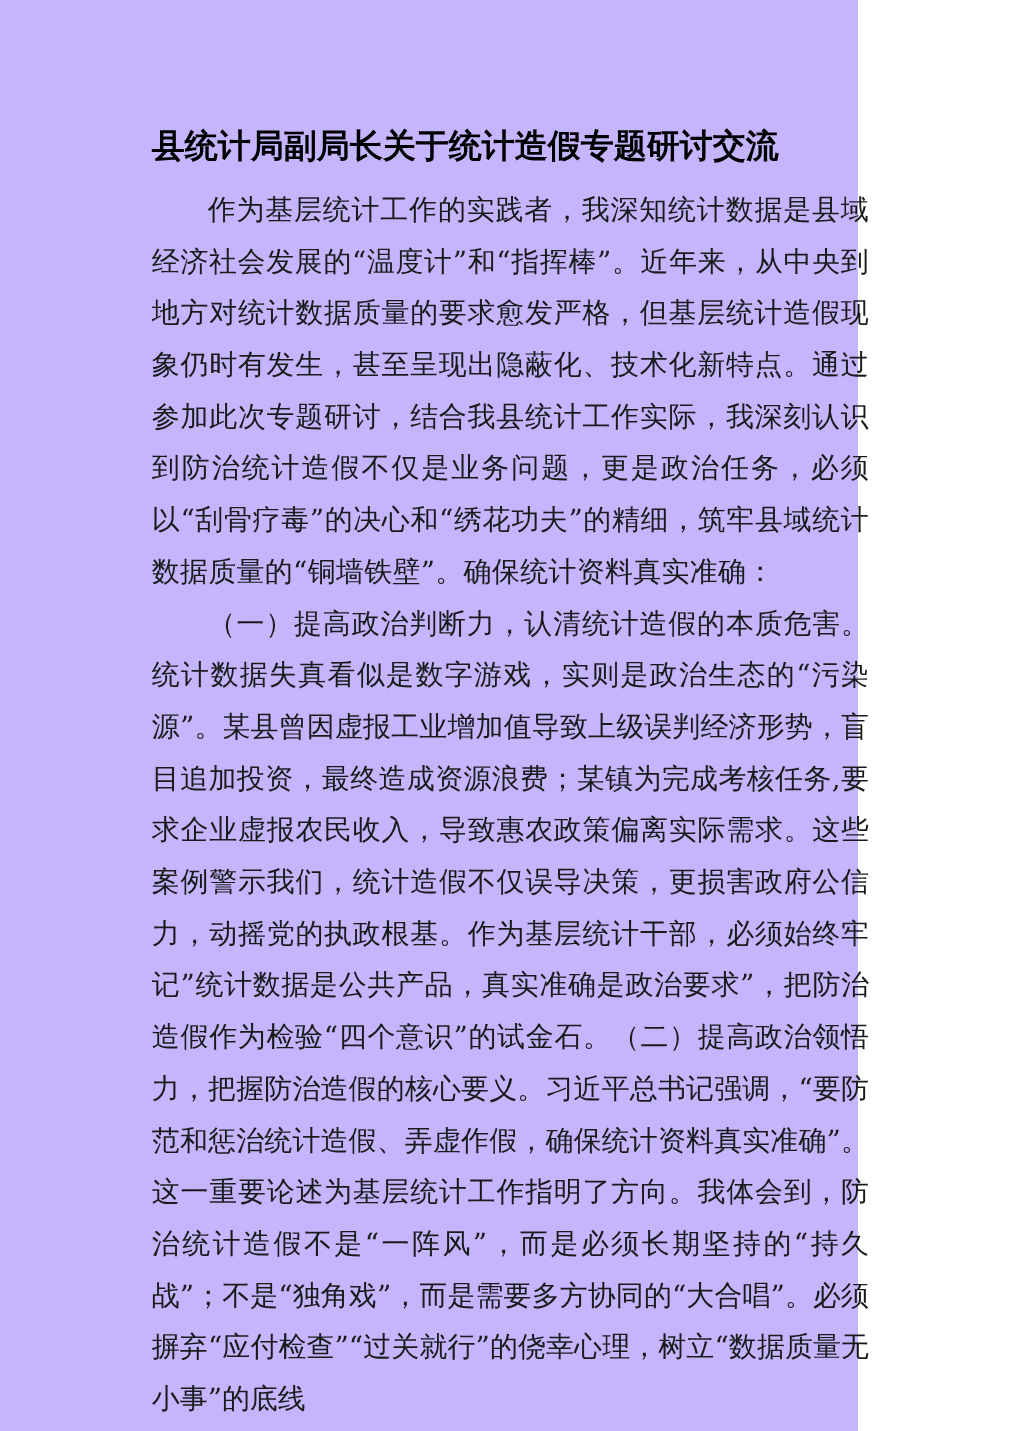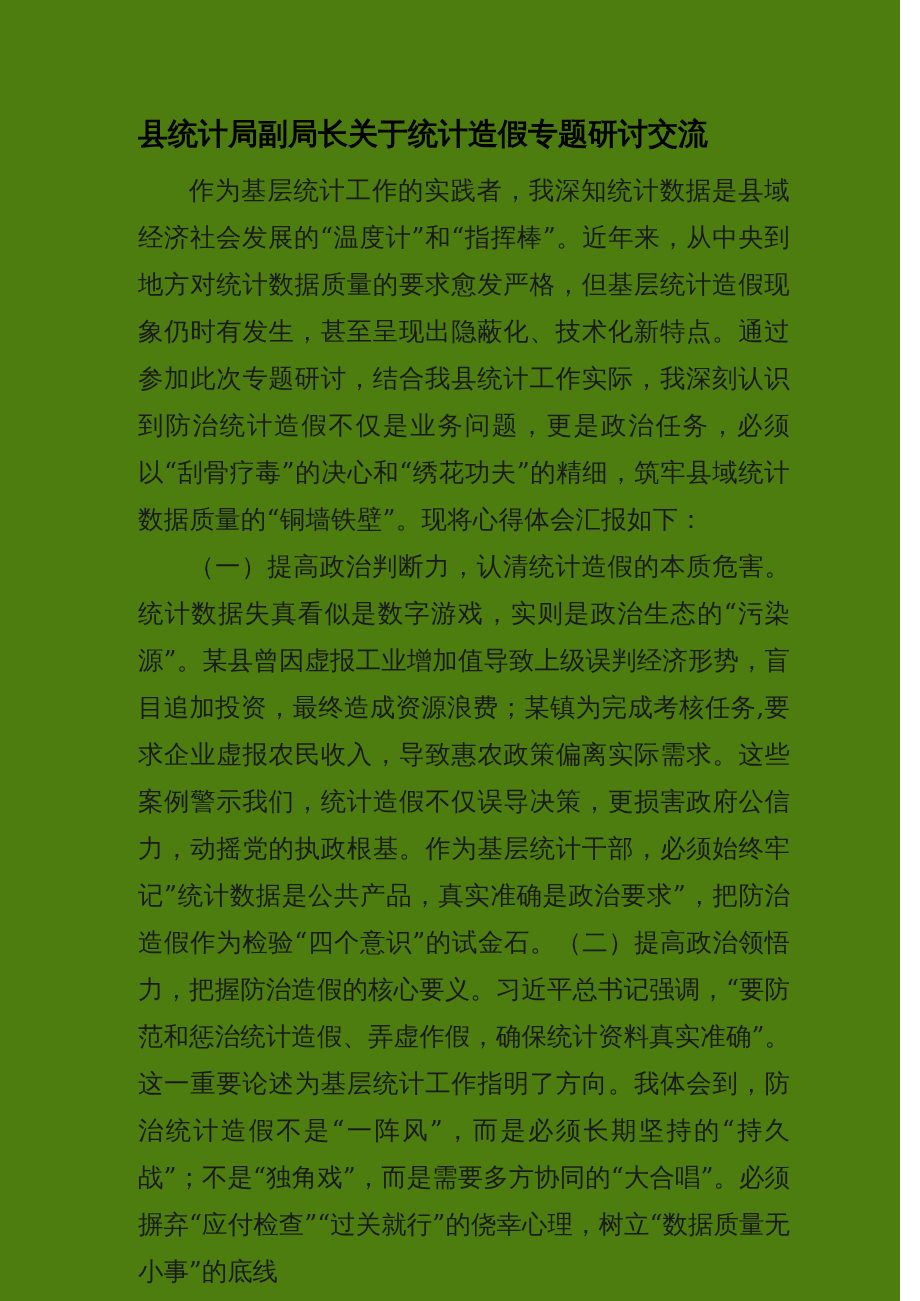--- a/index.html
+++ b/index.html
@@ -9,23 +9,23 @@
   }
   body {
     width: 920px;
     height: 1301px;
     overflow: hidden;
     font-family: "DejaVu Sans", sans-serif;
   }
 
   .page {
     position: relative;
-    width: 900px;
+    width: 780px;
     height: 1301px;
-    background: #4d7c0f;
+    background: #c4b5fd;
     box-sizing: border-box;
     padding: 0;
   }
 
   .content {
     position: absolute;
     left: 138px;
     top: 112px;
     width: 652px;
   }
@@ -72,20 +72,20 @@
 </head>
 <body>
 
 <div class="page">
   <div class="content">
 
     <h1 class="doc-title">县统计局副局长关于统计造假专题研讨交流</h1>
 
     <div class="body-block">
 
-      <p class="para">作为基层统计工作的实践者，我深知统计数据是县域经济社会发展的“温度计”和“指挥棒”。近年来，从中央到地方对统计数据质量的要求愈发严格，但基层统计造假现象仍时有发生，甚至呈现出隐蔽化、技术化新特点。通过参加此次专题研讨，结合我县统计工作实际，我深刻认识到防治统计造假不仅是业务问题，更是政治任务，必须以“刮骨疗毒”的决心和“绣花功夫”的精细，筑牢县域统计数据质量的“铜墙铁壁”。现将心得体会汇报如下：</p>
+      <p class="para">作为基层统计工作的实践者，我深知统计数据是县域经济社会发展的“温度计”和“指挥棒”。近年来，从中央到地方对统计数据质量的要求愈发严格，但基层统计造假现象仍时有发生，甚至呈现出隐蔽化、技术化新特点。通过参加此次专题研讨，结合我县统计工作实际，我深刻认识到防治统计造假不仅是业务问题，更是政治任务，必须以“刮骨疗毒”的决心和“绣花功夫”的精细，筑牢县域统计数据质量的“铜墙铁壁”。确保统计资料真实准确：</p>
 
 
       <p class="para tight clip-tail">（一）提高政治判断力，认清统计造假的本质危害。统计数据失真看似是数字游戏，实则是政治生态的“污染源”。某县曾因虚报工业增加值导致上级误判经济形势，盲目追加投资，最终造成资源浪费；某镇为完成考核任务,要求企业虚报农民收入，导致惠农政策偏离实际需求。这些案例警示我们，统计造假不仅误导决策，更损害政府公信力，动摇党的执政根基。作为基层统计干部，必须始终牢记”统计数据是公共产品，真实准确是政治要求”，把防治造假作为检验“四个意识”的试金石。（二）提高政治领悟力，把握防治造假的核心要义。习近平总书记强调，“要防范和惩治统计造假、弄虚作假，确保统计资料真实准确”。这一重要论述为基层统计工作指明了方向。我体会到，防治统计造假不是“一阵风”，而是必须长期坚持的“持久战”；不是“独角戏”，而是需要多方协同的“大合唱”。必须摒弃“应付检查”“过关就行”的侥幸心理，树立“数据质量无小事”的底线</p>
 
     </div>
   </div>
 </div>
 
 </body></html>

